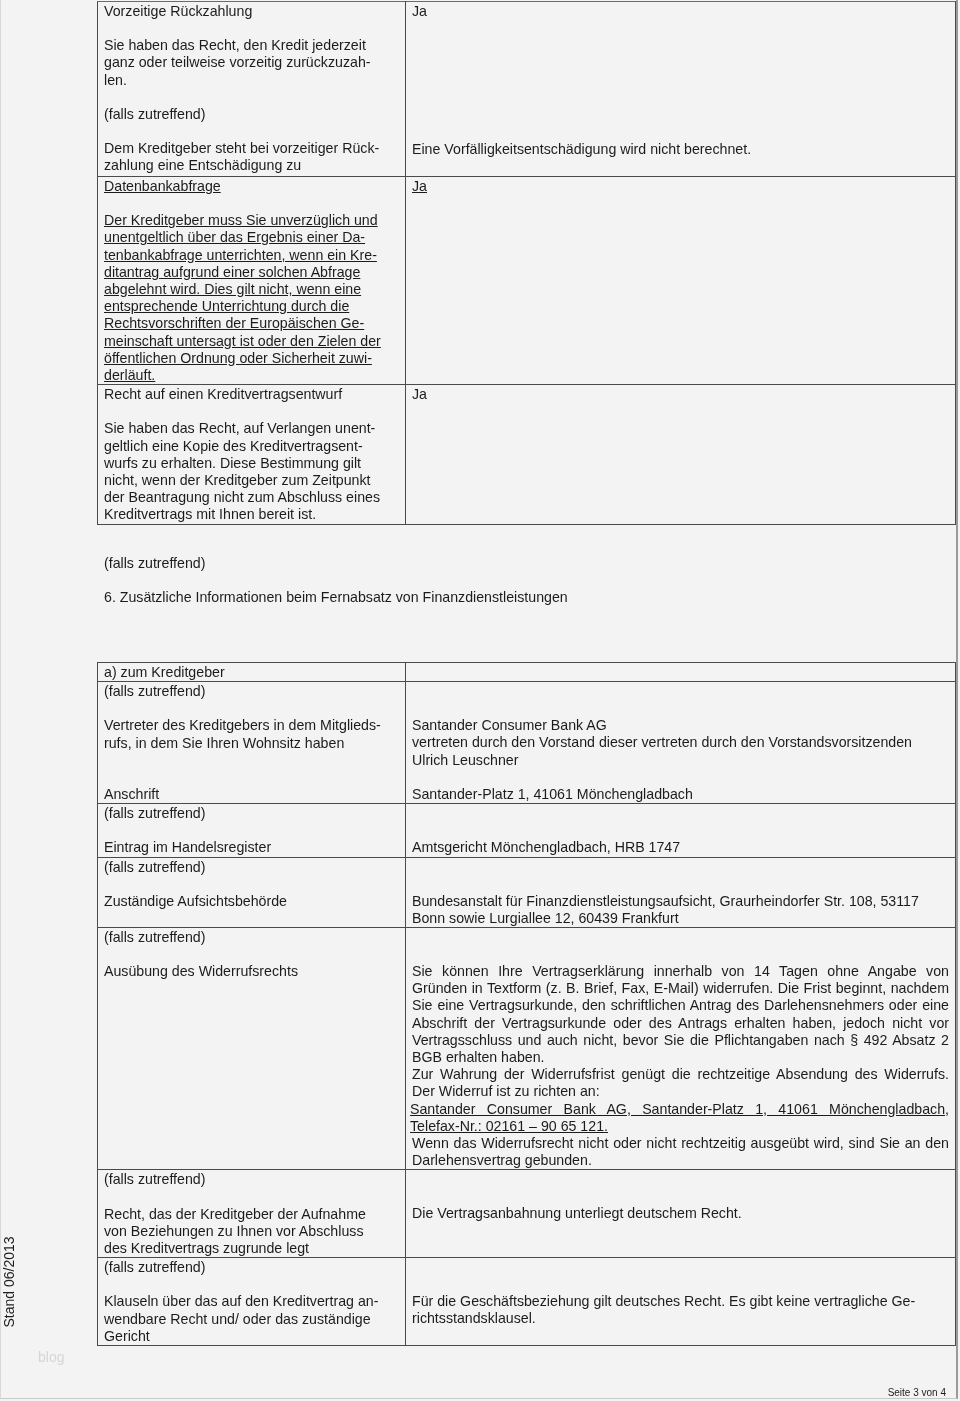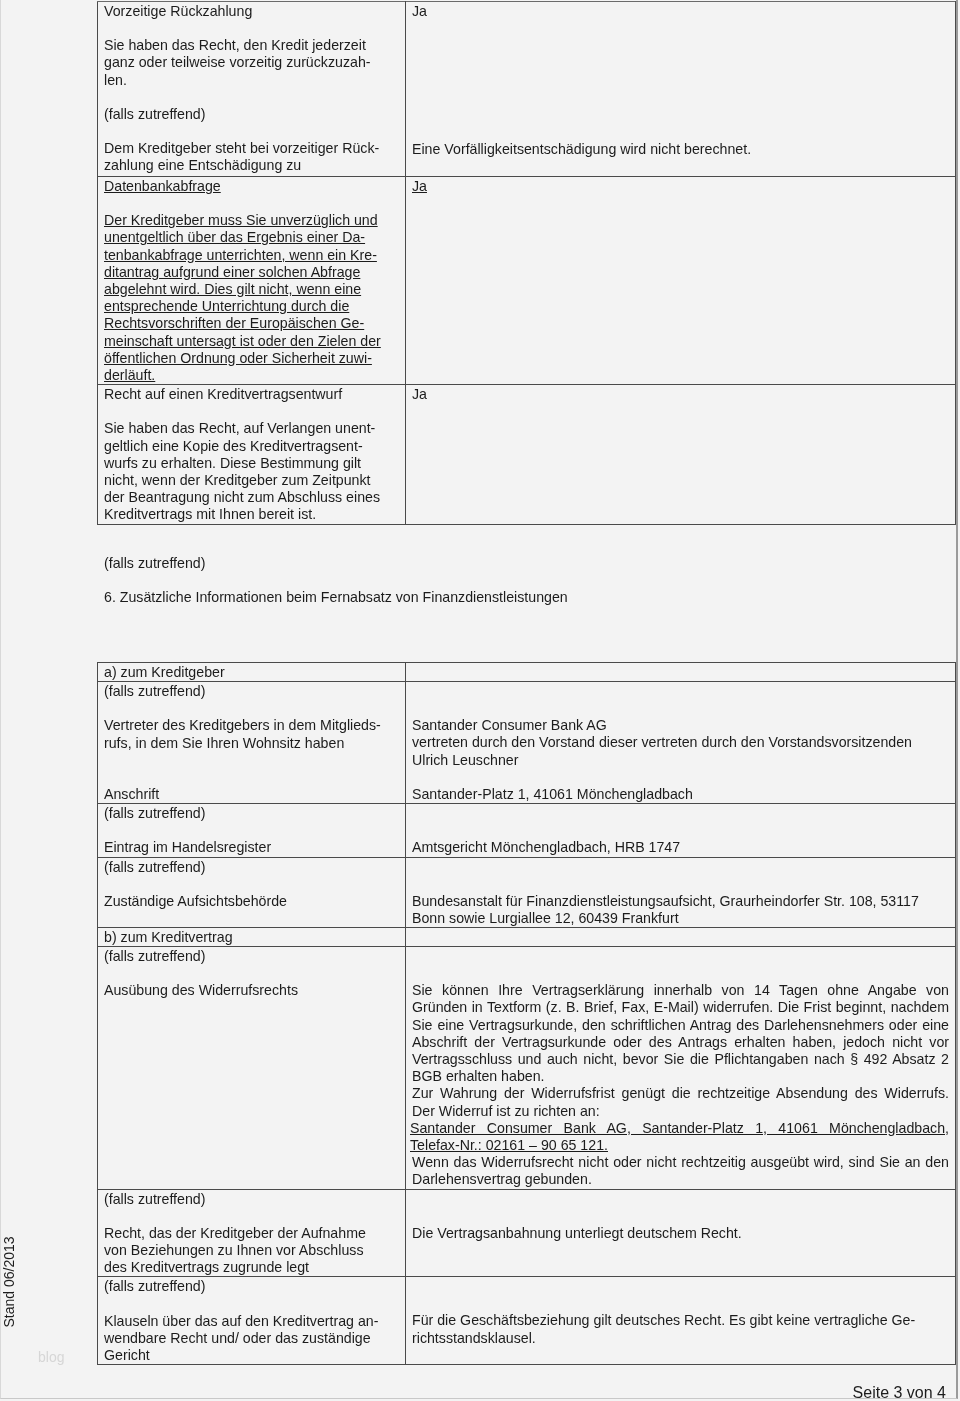--- a/index.html
+++ b/index.html
@@ -39,21 +39,21 @@
     .stand span {
       position: absolute; left: 50%; top: 50%;
       transform: translate(-50%, -50%) rotate(-90deg);
       white-space: nowrap; font-size: 14px;
     }
     .blog {
       position: absolute; left: 38px; top: 1349px; font-size: 14px;
       color: #d6d6d6;
     }
     .footer {
-      position: absolute; right: 14px; top: 1384px; font-size: 16px;
+      position: absolute; right: 14px; top: 1384px; font-size: 10px;
     }
   </style>
 </head>
 <body>
 
 <div class="page-border"></div>
 
 <table class="doc-table t1">
   <colgroup>
       <col class="c1">
@@ -168,26 +168,20 @@
       <div class="gap"></div>
       <p class="p">Zuständige Aufsichtsbehörde</p>
     </td>
     <td>
       <div class="gap"></div>
       <div class="gap"></div>
       <p class="p">Bundesanstalt für Finanzdienstleistungsaufsicht, Graurheindorfer Str. 108, 53117
 Bonn sowie Lurgiallee 12, 60439 Frankfurt</p>
     </td>
   </tr>
-  <tr style="height:18px;">
-    <td>
-      <p class="p">b) zum Kreditvertrag</p>
-    </td>
-    <td></td>
-  </tr>
   <tr style="height:241px;">
     <td>
       <p class="p">(falls zutreffend)</p>
       <div class="gap"></div>
       <p class="p">Ausübung des Widerrufsrechts</p>
     </td>
     <td>
       <div class="gap"></div>
       <div class="gap"></div>
       <p class="p just">Sie können Ihre Vertragserklärung innerhalb von 14 Tagen ohne Angabe von Gründen in Textform (z. B. Brief, Fax, E-Mail) widerrufen. Die Frist beginnt, nachdem Sie eine Vertragsurkunde, den schriftlichen Antrag des Darlehensneh­mers oder eine Abschrift der Vertragsurkunde oder des Antrags erhalten haben, jedoch nicht vor Vertragsschluss und auch nicht, bevor Sie die Pflichtangaben nach § 492 Absatz 2 BGB erhalten haben.</p>

